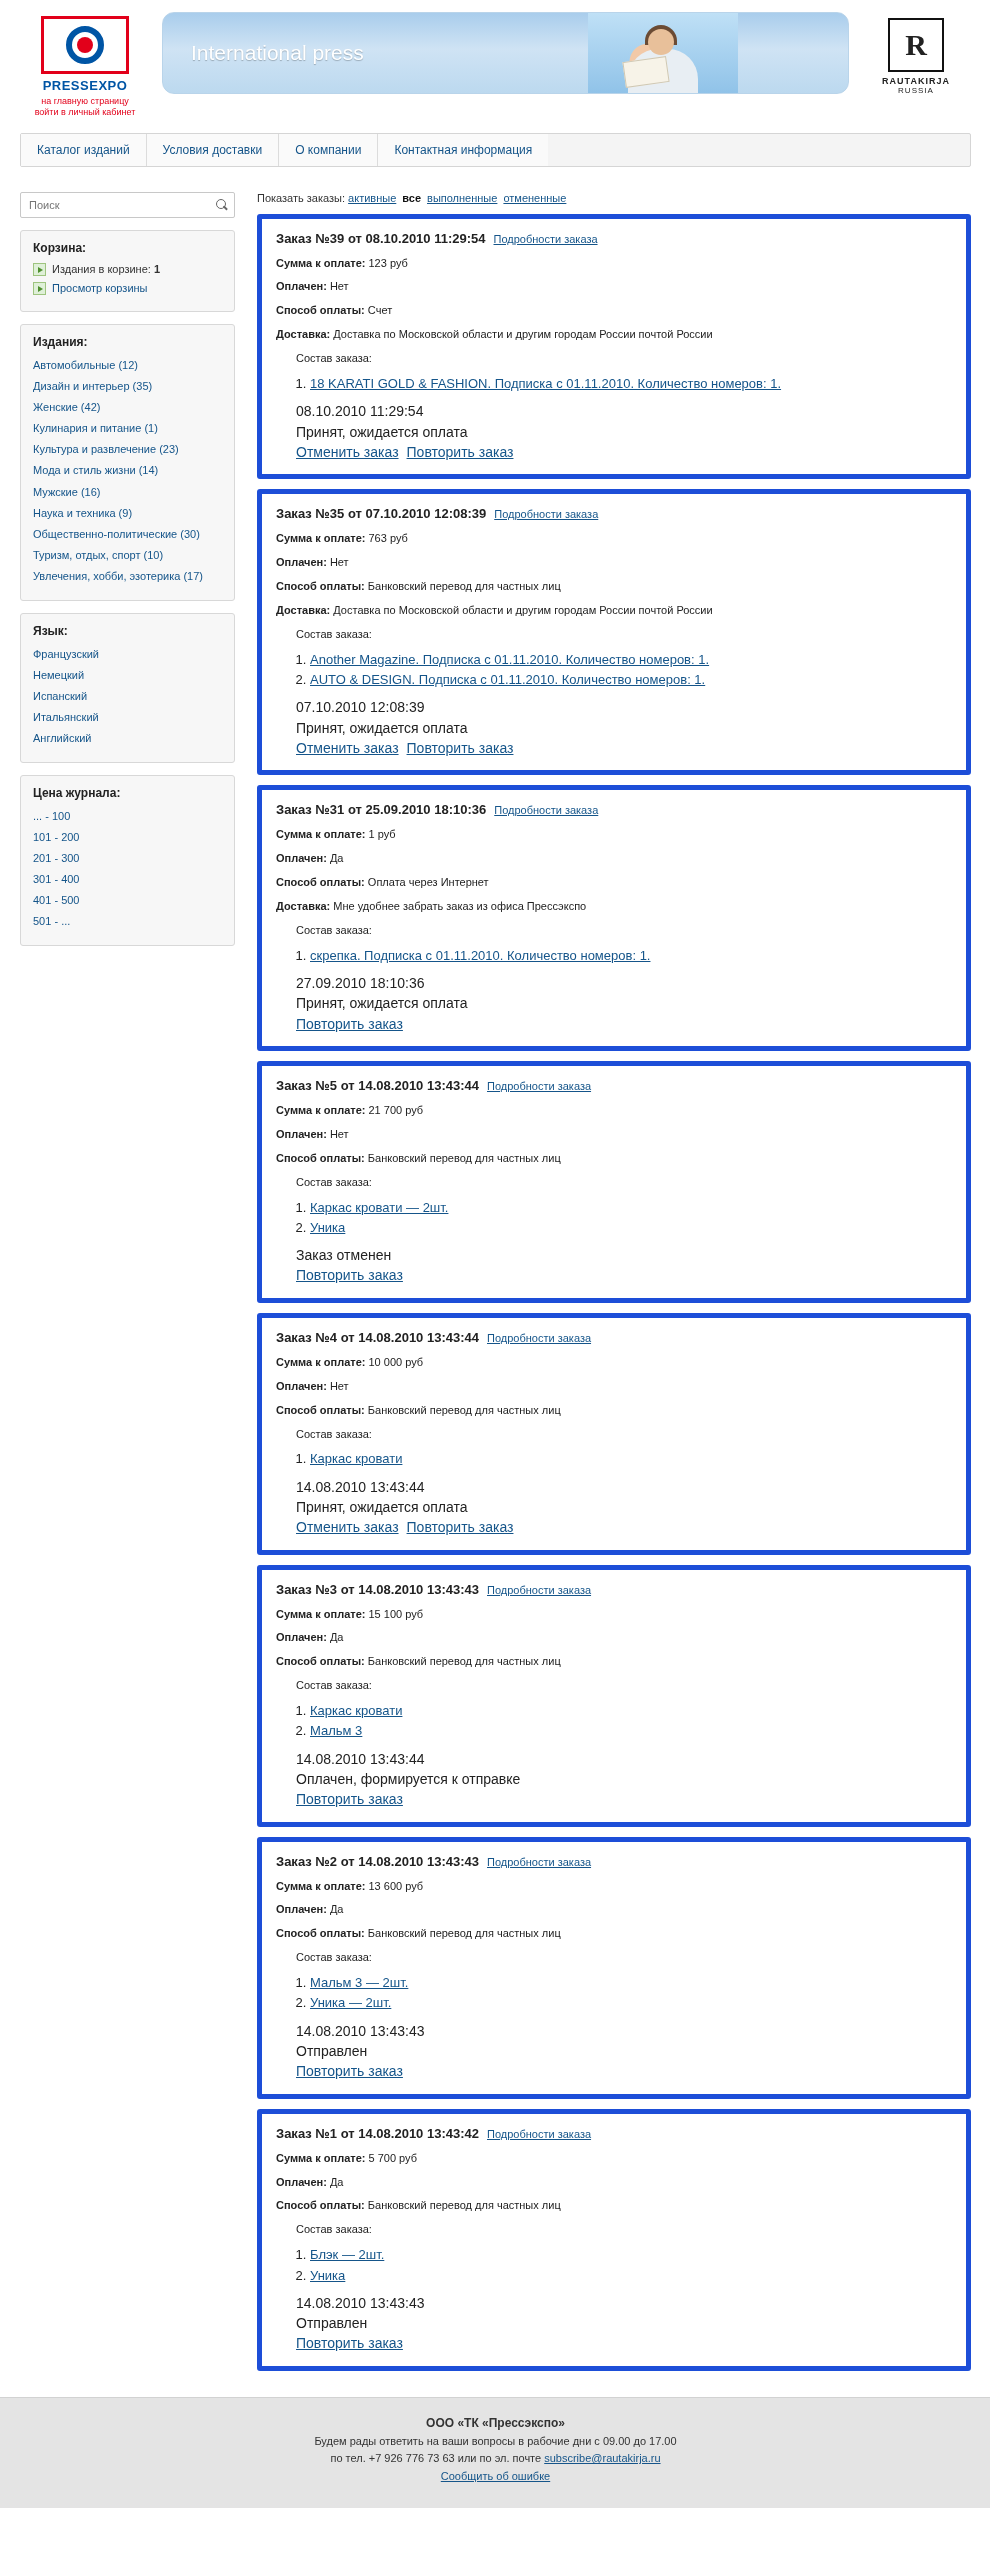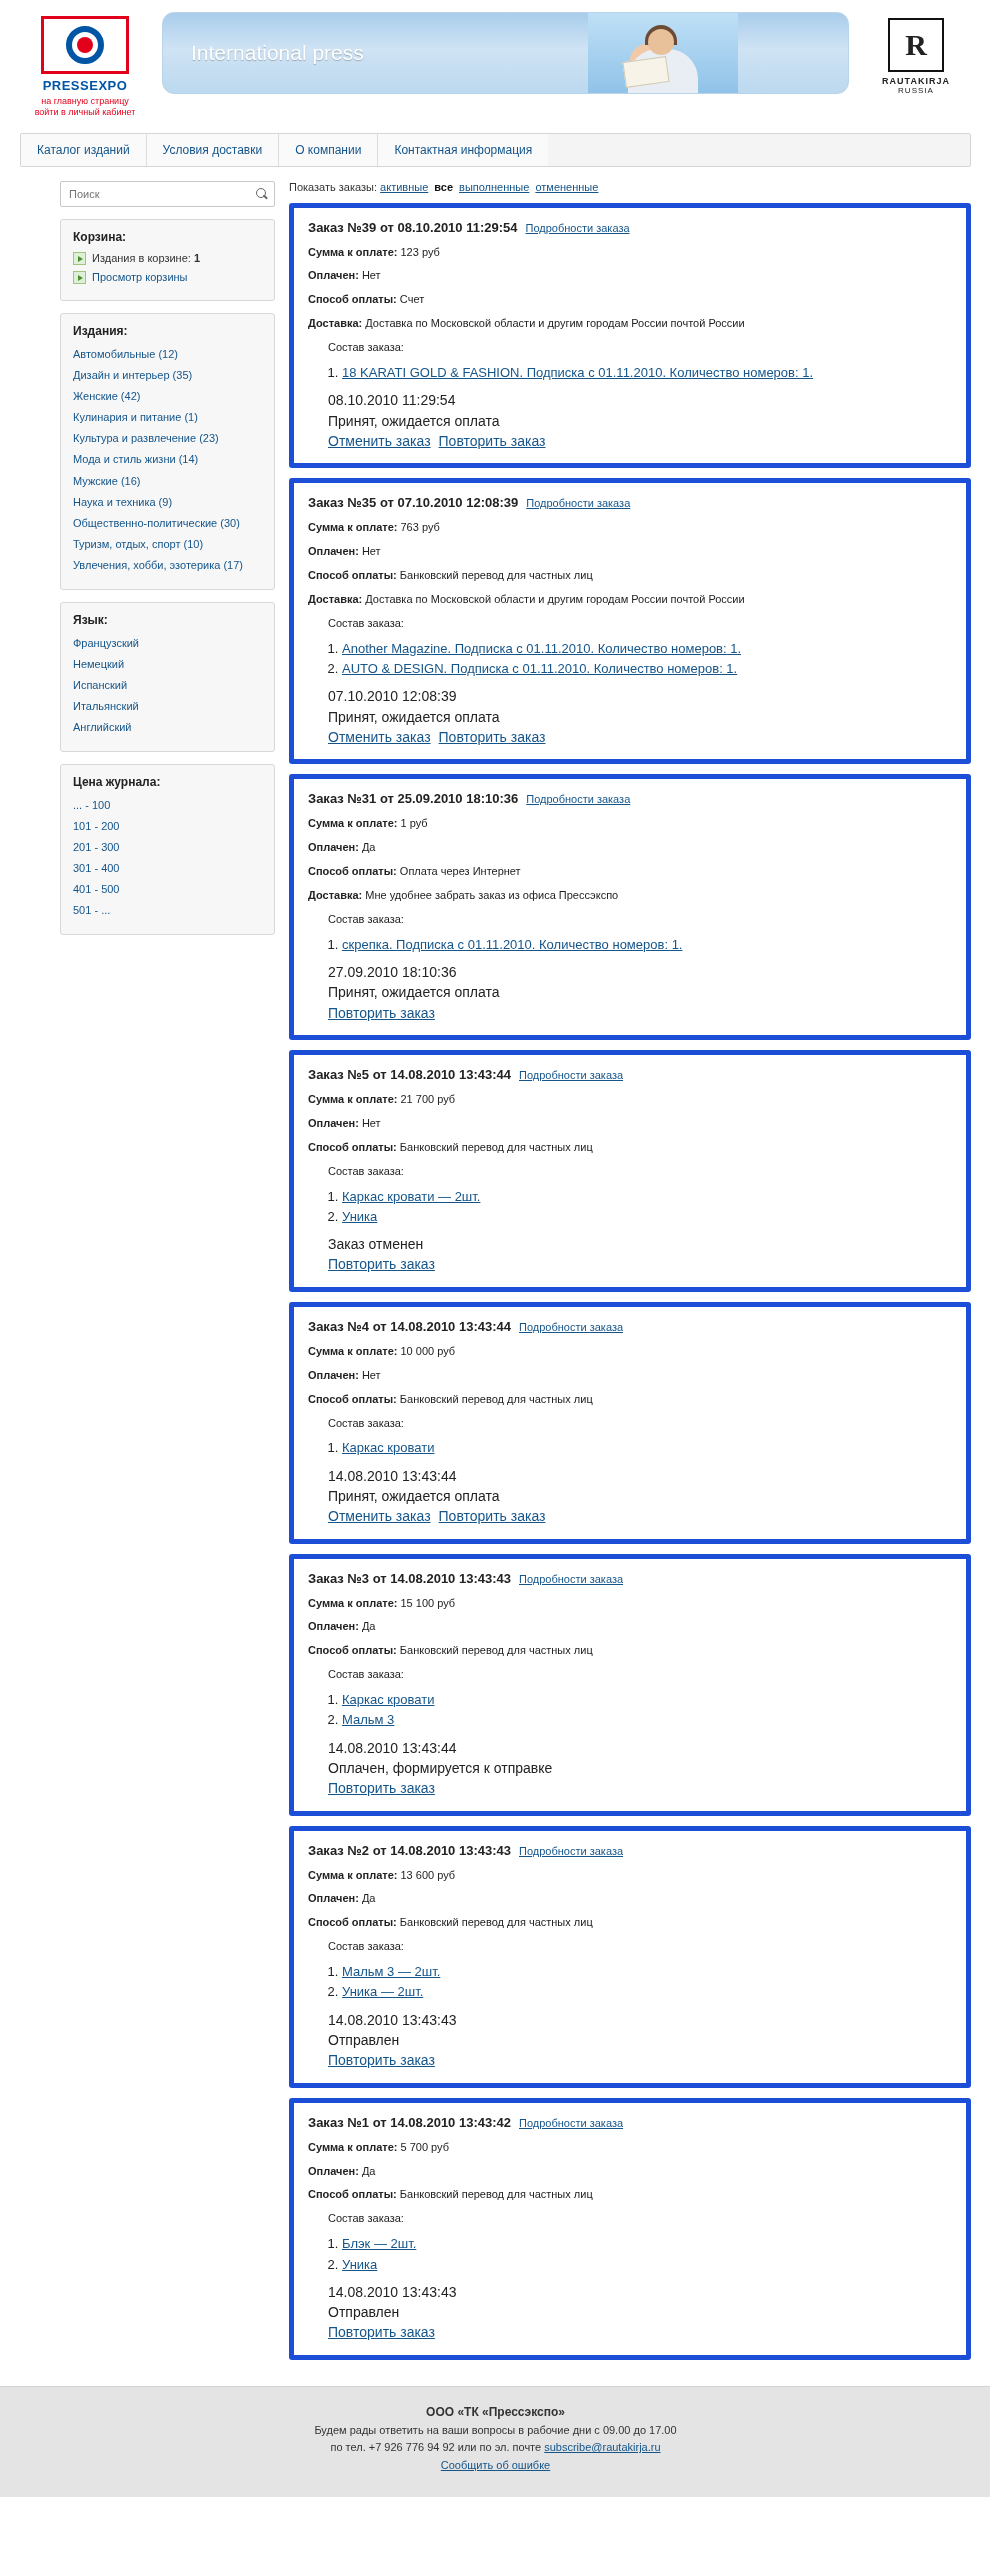--- a/index.html
+++ b/index.html
@@ -169,24 +169,23 @@
     font-size: 12px;
     color: #15558a;
     text-decoration: none;
     border-right: 1px solid #dcdcdc;
     background: #fafafa;
   }
   .nav a:last-child { border-right: none; }
   
   .content {
     display: flex;
-    gap: 14px;
-    padding: 14px 20px 0 20px;
+    gap: 22px;
+    padding: 25px 20px 0 20px;
     align-items: flex-start;
-    margin-left: 40px;
   }
   .sidebar {
     width: 215px;
     flex: 0 0 215px;
   }
   .search-box {
     display: flex;
     align-items: center;
     border: 1px solid #c8c8c8;
     background: #fff;
@@ -639,19 +638,19 @@
         </div>
       </div>
 
     </div>
   </div>
 
   <div class="footer">
     <div class="company">ООО «ТК «Прессэкспо»</div>
     <div>Будем рады ответить на ваши вопросы в рабочие дни с 09.00 до 17.00</div>
     <div>
-      <span>по тел. +7 926 776 94 92 или по эл. почте </span><a href="#">subscribe@rautakirja.ru</a>
+      <span>по тел. +7 926 776 73 63 или по эл. почте </span><a href="#">subscribe@rautakirja.ru</a>
     </div>
     <div><a href="#">Сообщить об ошибке</a></div>
   </div>
 
 </div>
 
 
 </body></html>

